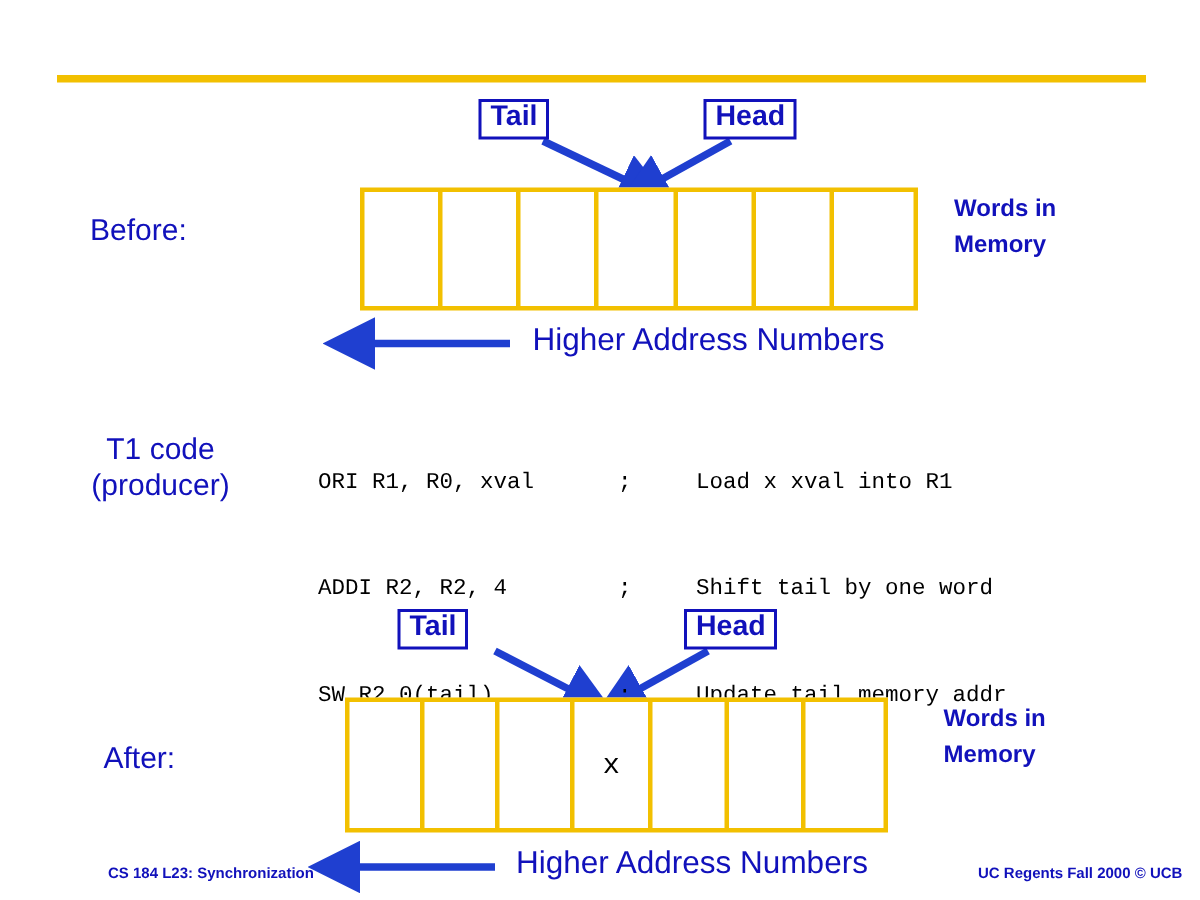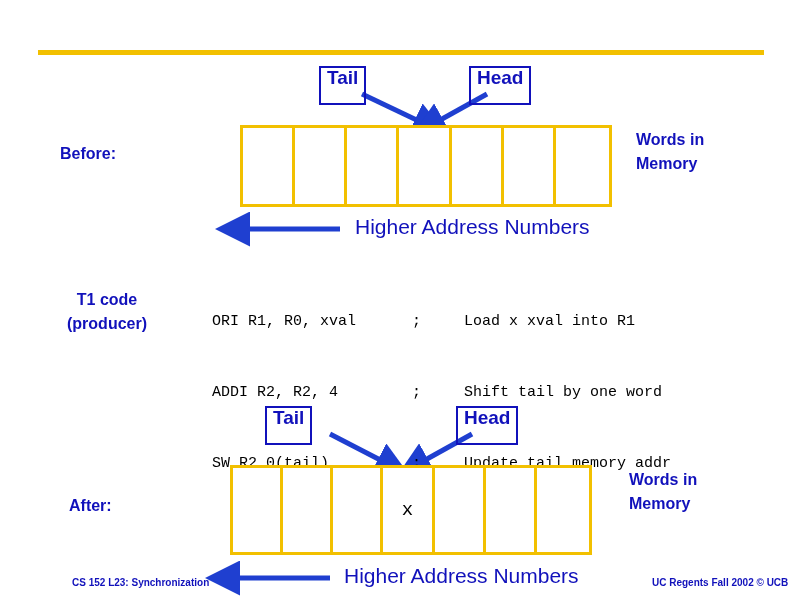--- a/index.html
+++ b/index.html
@@ -46,21 +46,21 @@
     background: #f2c000;
   }
 
   
   .boxlabel {
     position: absolute;
     border: 2px solid #1111bb;
     color: #1111bb;
     font-weight: bold;
     font-size: 19px;
-    padding: 0px 6px 14px 6px;
+    padding: 0px 6px 2px 6px;
     background: transparent;
     line-height: 20px;
     height: 21px;
     box-sizing: content-box;
   }
 
   
   .queue {
     position: absolute;
     display: flex;
@@ -117,22 +117,22 @@
   }
   .code .col-semi {
     display: inline-block;
     width: 52px;
   }
 
   
   .caption {
     position: absolute;
     color: #1111bb;
-    font-weight: bold;
-    font-size: 16px;
+    font-weight: normal;
+    font-size: 20px;
     line-height: 24px;
     text-align: center;
     white-space: nowrap;
   }
 
   
   .words-mem {
     position: absolute;
     color: #1111bb;
     font-weight: bold;
@@ -239,16 +239,16 @@
     <div class="cell" style="width:53px;"></div>
   </div>
 
   <div class="words-mem" style="left:629px; top:468px;">
     <div>Words in</div>
     <div>Memory</div>
   </div>
 
   <div class="higher-addr" style="left:344px; top:564px;">Higher Address Numbers</div>
 
-  <div class="footer-left">CS 152 L23: Synchronization</div>
-  <div class="footer-right">UC Regents Fall 2002 © UCB</div>
+  <div class="footer-left">CS 184 L23: Synchronization</div>
+  <div class="footer-right">UC Regents Fall 2000 © UCB</div>
 
 </div>
 
 </body></html>

